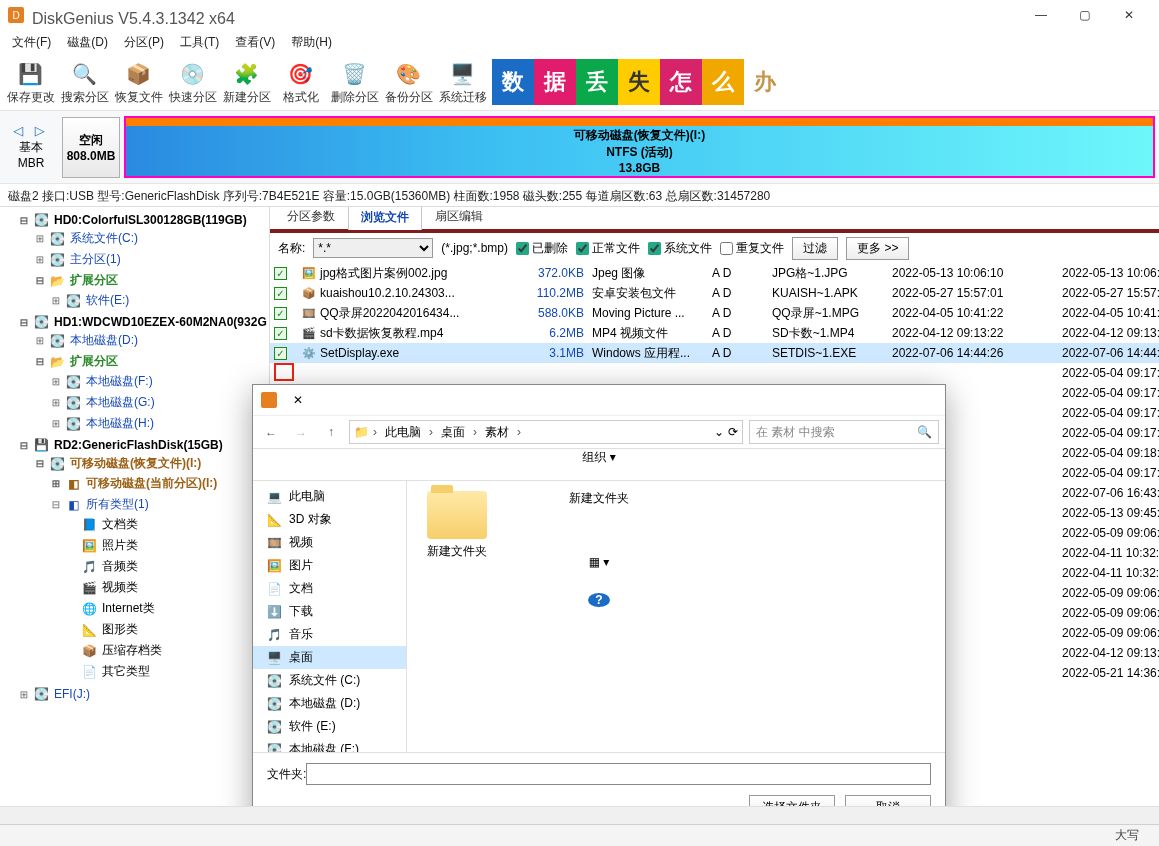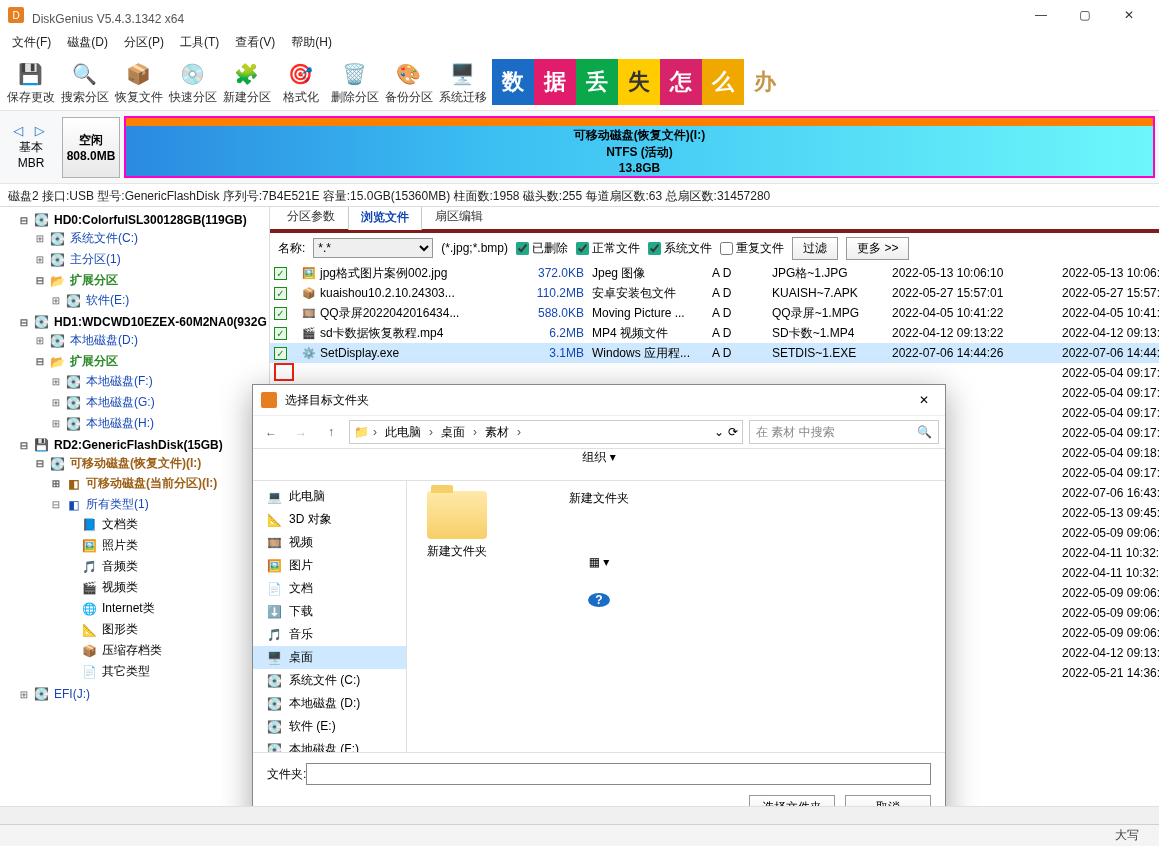--- a/index.html
+++ b/index.html
@@ -1,21 +1,21 @@
 <!DOCTYPE html>
 <html><head>
 <meta charset="utf-8">
 <style>
 * { margin: 0; padding: 0; box-sizing: border-box; font-family: "Microsoft YaHei", "Segoe UI", sans-serif; font-size: 12px; }
 body { background: #fff; overflow: hidden; width: 1159px; height: 846px; position: relative; }
 
 
 .titlebar { height: 30px; background: #fff; display: flex; align-items: center; padding: 0 8px; border-bottom: 0px solid #ddd; }
 .titlebar .app-icon { width: 16px; height: 16px; background: #e67e22; border-radius: 2px; margin-right: 8px; display: flex; align-items: center; justify-content: center; color: #fff; font-size: 10px; }
-.titlebar .title { flex: 1; color: #555; font-size: 12px; margin-top: 8px; }
+.titlebar .title { flex: 1; color: #555; font-size: 16px; margin-top: 8px; }
 .titlebar .winbtn { width: 44px; height: 30px; display: flex; align-items: center; justify-content: center; color: #333; }
 
 
 .menubar { height: 24px; display: flex; align-items: center; padding: 0 4px; }
 .menubar .menu-item { padding: 3px 8px; color: #222; cursor: default; }
 
 
 .toolbar { height: 56px; display: flex; align-items: center; padding: 2px 4px; gap: 0px; border-bottom: 0px solid #ccc; }
 .tool-btn { display: flex; flex-direction: column; align-items: center; justify-content: center; width: 54px; height: 54px; font-size: 11px; color: #333; cursor: default; }
 .tool-btn .ticon { width: 30px; height: 30px; display: flex; align-items: center; justify-content: center; font-size: 20px; }
@@ -421,21 +421,21 @@
   <div>JPG格~1.JPG</div>
           <div>2022-05-13 10:06:10</div>
           <div>2022-05-13 10:06:10</div>
         </div>
         <div class="file-row">
           <div><span class="chkbox on">✓</span></div>
   <div class="fname"><span class="ficon">📦</span>kuaishou10.2.10.24303...</div>
   <div class="size">110.2MB</div>
           <div>安卓安装包文件</div>
           <div>A D</div>
-  <div>KUAISH~7.APK</div>
+  <div>KUAISH~1.APK</div>
           <div>2022-05-27 15:57:01</div>
           <div>2022-05-27 15:57:01</div>
         </div>
         <div class="file-row">
           <div><span class="chkbox on">✓</span></div>
   <div class="fname"><span class="ficon">🎞️</span>QQ录屏2022042016434...</div>
   <div class="size">588.0KB</div>
           <div>Moving Picture ...</div>
           <div>A D</div>
   <div>QQ录屏~1.MPG</div>
@@ -626,21 +626,20 @@
         </div>
       </div>
   </div>
 </div>
 
 <div class="red-mark"></div>
 
 <div class="dialog">
   <div class="dlg-title">
     <span class="dicon2"></span>
-    <span class="t">选择目标文件夹</span>
     <span style="padding:4px 8px;">✕</span>
   </div>
   <div class="dlg-nav">
     <div class="navbtn">←</div>
     <div class="navbtn" style="color:#bbb">→</div>
     <div class="navbtn">↑</div>
     <div class="crumb">
       <span>📁</span>
         <span class="csep">›</span>
       <span class="cseg">此电脑</span>

